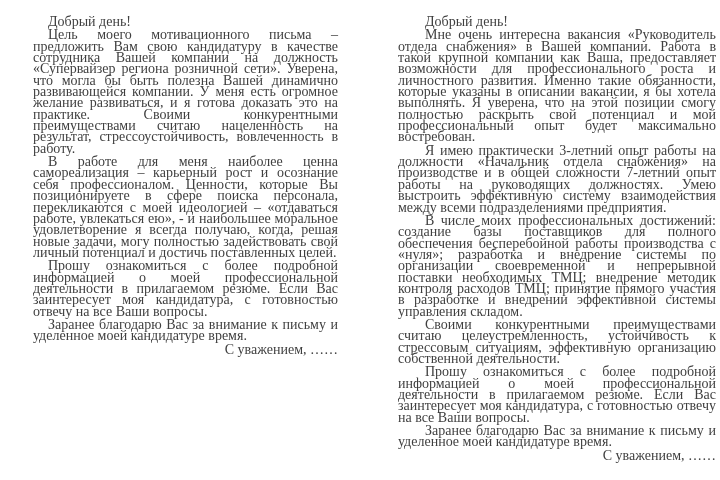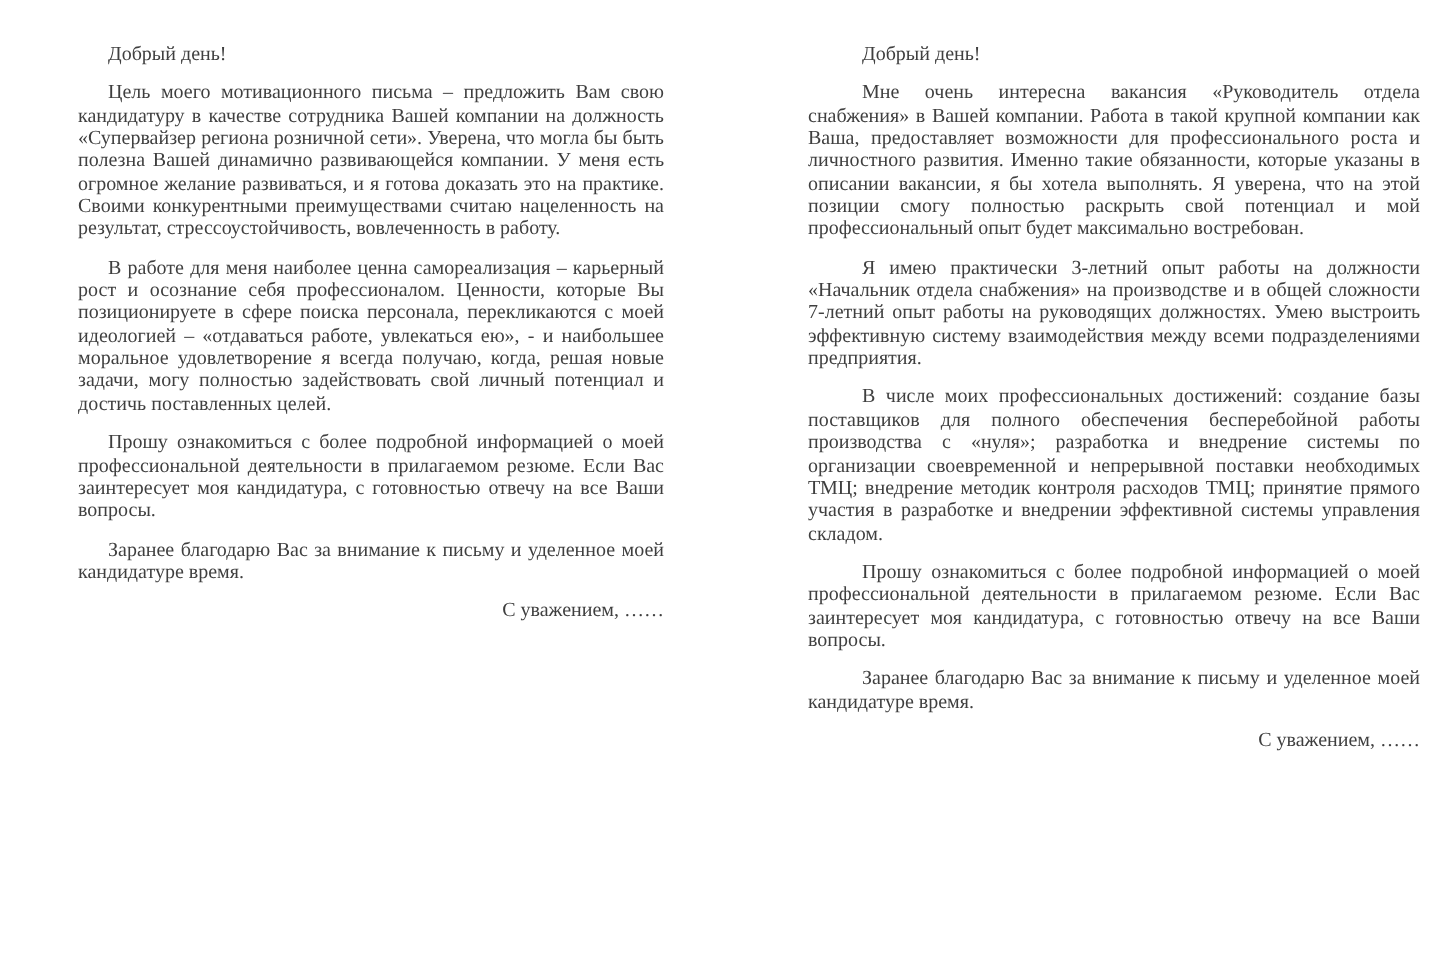--- a/index.html
+++ b/index.html
@@ -23,23 +23,23 @@
   }
   .page-left {
     left: 31px;
     width: 309px;
   }
   .page-right {
     left: 396px;
     width: 322px;
   }
   .page p {
-    margin: 8px;
+    margin: 2px;
     padding: 0;
-    font-size: 10px;
+    font-size: 14px;
     line-height: 11.35px;
     text-align: justify;
     text-justify: inter-word;
   }
   .page-left p { text-indent: 15px; }
   .page-right p { text-indent: 27px; }
   .page p.no-justify { text-align: right; }
 </style>
 </head>
 <body>
@@ -53,18 +53,19 @@
     <p>Прошу ознакомиться с более подробной информацией о моей профессиональной деятельности в прилагаемом резюме. Если Вас заинтересует моя кандидатура, с готовностью отвечу на все Ваши вопросы.</p>
     <p>Заранее благодарю Вас за внимание к письму и уделенное моей кандидатуре время.</p>
     <p class="no-justify">С уважением, ……</p>
   </div>
 
   <div class="page page-right">
     <p>Добрый день!</p>
     <p>Мне очень интересна вакансия «Руководитель отдела снабжения» в Вашей компании. Работа в такой крупной компании как Ваша, предоставляет возможности для профессионального роста и личностного развития. Именно такие обязанности, которые указаны в описании вакансии, я бы хотела выполнять. Я уверена, что на этой позиции смогу полностью раскрыть свой потенциал и мой профессиональный опыт будет максимально востребован.</p>
     <p>Я имею практически 3-летний опыт работы на должности «Начальник отдела снабжения» на производстве и в общей сложности 7-летний опыт работы на руководящих должностях. Умею выстроить эффективную систему взаимодействия между всеми подразделениями предприятия.</p>
     <p>В числе моих профессиональных достижений: создание базы поставщиков для полного обеспечения бесперебойной работы производства с «нуля»; разработка и внедрение системы по организации своевременной и непрерывной поставки необходимых ТМЦ; внедрение методик контроля расходов ТМЦ; принятие прямого участия в разработке и внедрении эффективной системы управления складом.</p>
+    <p>Своими конкурентными преимуществами считаю целеустремленность, устойчивость к стрессовым ситуациям, эффективную организацию собственной деятельности.</p>
     <p>Прошу ознакомиться с более подробной информацией о моей профессиональной деятельности в прилагаемом резюме. Если Вас заинтересует моя кандидатура, с готовностью отвечу на все Ваши вопросы.</p>
     <p>Заранее благодарю Вас за внимание к письму и уделенное моей кандидатуре время.</p>
     <p class="no-justify">С уважением, ……</p>
   </div>
 
 </div>
 
 </body></html>

